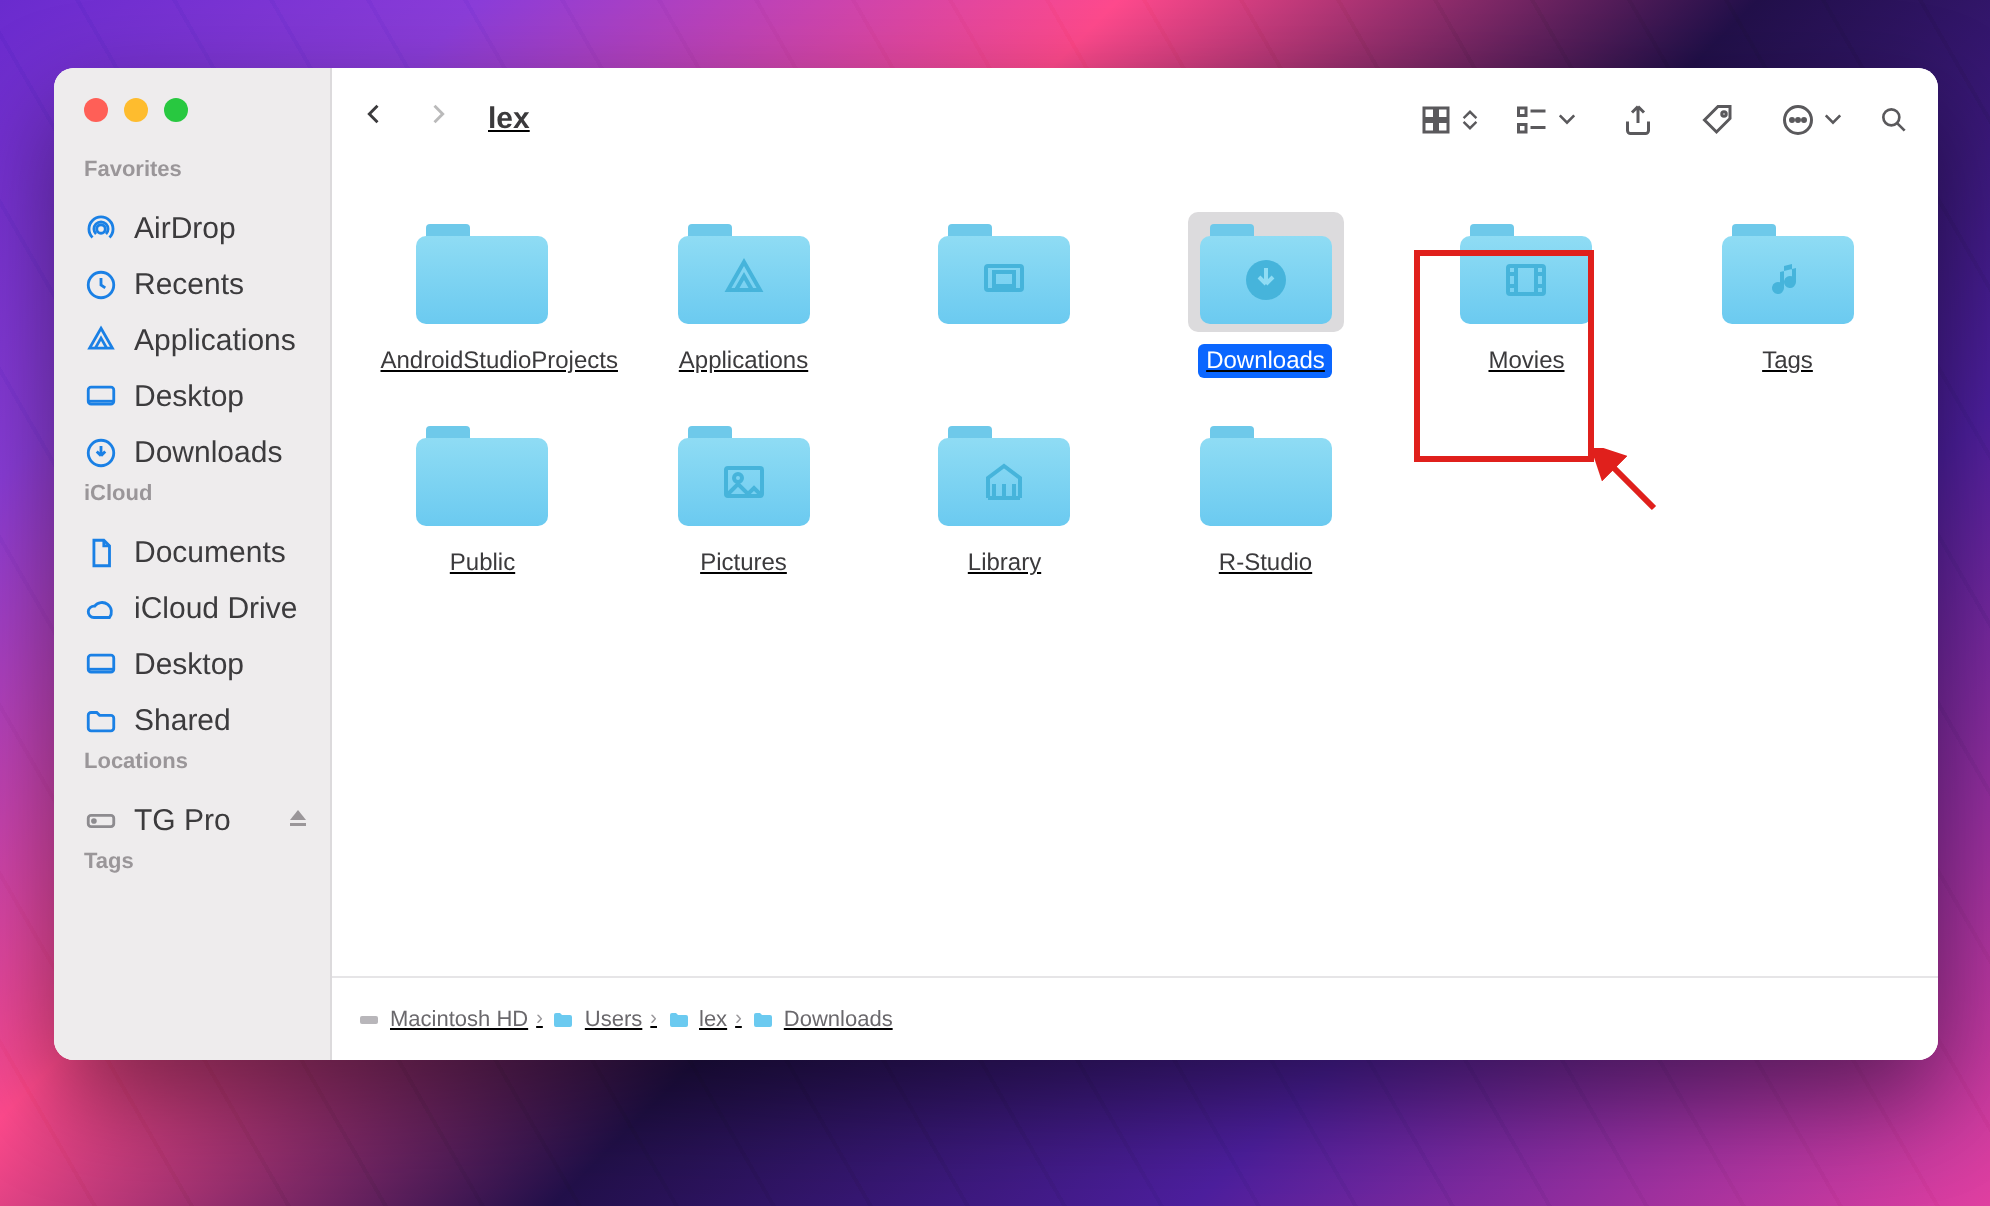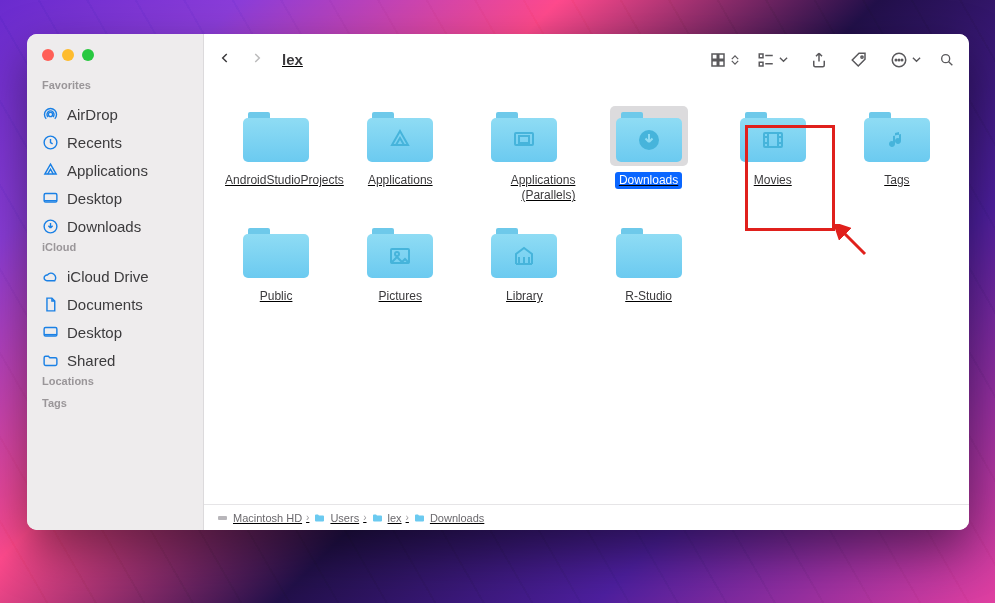--- a/index.html
+++ b/index.html
@@ -15,21 +15,21 @@
     left: 27px; top: 34px;
     width: 942px; height: 496px;
     background: #ffffff;
     border-radius: 10px;
     box-shadow: 0 20px 50px rgba(0,0,0,0.45);
     display: flex;
     overflow: hidden;
   }
   
   .sidebar {
-    width: 177px;
+    width: 139px;
     background: #eeeced;
     border-right: 1px solid #dcdadc;
     display: flex;
     flex-direction: column;
     padding-top: 15px;
   }
   .traffic {
     display: flex; gap: 8px;
     padding: 0 0 12px 15px;
   }
@@ -91,40 +91,40 @@
     padding: 20px 14px 30px 14px;
     overflow:auto;
   }
   .grid {
     display:grid;
     grid-template-columns: repeat(6, 1fr);
     gap: 14px 8px;
   }
   .folder {
     display:flex; flex-direction:column; align-items:center;
-    text-align:right;
+    text-align:center;
     cursor:pointer;
   }
   .ficon { width:66px; height:52px; position:relative; }
   .ficon .tab { position:absolute; left:5px; top:2px; width:22px; height:8px; border-radius:2px 2px 0 0; background:#6ec9ea; }
   .ficon .body { position:absolute; left:0; top:8px; width:66px; height:44px; border-radius:5px; background:linear-gradient(#8fdcf4,#6bcaf0);}
   .ficon .glyph{ position:absolute; left:0; top:8px; width:66px; height:44px; display:flex; align-items:center; justify-content:center; color:#46b4db; }
   .ficon .glyph svg{ width:24px; height:24px; }
   .flabel { font-size:12px; color:#3b3a3c; margin-top:6px; max-width:110px; line-height:1.25; padding:1px 4px; border-radius:3px;}
   .folder.selected .ficon-wrap { background:#dcdbdd; border-radius:5px; padding:4px 6px;}
   .folder .ficon-wrap { padding:4px 6px; }
   .folder.selected .flabel { background:#0a66ff; color:#fff; }
   .redbox{ position:absolute; border:3px solid #e0201c; pointer-events:none; }
   #rb-dl { left: 541px; top: 91px; width: 90px; height: 106px; }
   .red-arrow{
     position:absolute; left:631px; top:190px; width:32px; height:32px;
   }
   
   .pathbar{
-    height:26px; border-top:1px solid #e6e5e7;
+    height:42px; border-top:1px solid #e6e5e7;
     display:flex; align-items:center; gap:4px;
     padding:0 12px;
     font-size:11px; color:#6a686c;
   }
   .crumb{ display:flex; align-items:center; gap:4px; cursor:pointer;}
   .crumb svg{ width:13px; height:12px; }
   .csep{ color:#9a989b; font-size:10px; }
   
   .bgstripes{ position:absolute; inset:0; background:
     repeating-linear-gradient(60deg, rgba(255,255,255,0) 0 40px, rgba(0,0,0,0.05) 40px 42px);
@@ -190,53 +190,66 @@
             <path d="M12 7v7m0 0l-3-3m3 3l3-3"></path>
           </svg>
         </span>
       <span>Downloads</span>
     </div>
 
     <div class="section-label">iCloud</div>
     <div class="side-item">
       <span class="ic">
           <svg viewBox="0 0 24 24" fill="none" stroke="currentColor" stroke-width="2">
-            <path d="M7 18a4 4 0 1 1 .5-7.97A5 5 0 1 1 18 18H7z"></path>
-          </svg>
-        </span>
-      <span>iCloud Drive</span>
-    </div>
-    <div class="side-item">
-      <span class="ic">
-          <svg viewBox="0 0 24 24" fill="none" stroke="currentColor" stroke-width="2">
             <path d="M7 3h7l4 4v14H7z"></path>
             <path d="M14 3v4h4"></path>
           </svg>
         </span>
       <span>Documents</span>
     </div>
     <div class="side-item">
       <span class="ic">
           <svg viewBox="0 0 24 24" fill="none" stroke="currentColor" stroke-width="2">
+            <path d="M7 18a4 4 0 1 1 .5-7.97A5 5 0 1 1 18 18H7z"></path>
+          </svg>
+        </span>
+      <span>iCloud Drive</span>
+    </div>
+    <div class="side-item">
+      <span class="ic">
+          <svg viewBox="0 0 24 24" fill="none" stroke="currentColor" stroke-width="2">
             <rect x="3" y="5" width="18" height="12" rx="2"></rect>
             <path d="M3 15h18"></path>
           </svg>
         </span>
       <span>Desktop</span>
     </div>
     <div class="side-item">
       <span class="ic">
           <svg viewBox="0 0 24 24" fill="none" stroke="currentColor" stroke-width="2">
             <path d="M3 8a2 2 0 0 1 2-2h4l2 2h8a2 2 0 0 1 2 2v7a2 2 0 0 1-2 2H5a2 2 0 0 1-2-2V8z"></path>
           </svg>
         </span>
       <span>Shared</span>
     </div>
 
     <div class="section-label">Locations</div>
+    <div class="side-item">
+      <span class="ic" style="color:#8d8b8f">
+          <svg viewBox="0 0 24 24" fill="none" stroke="currentColor" stroke-width="2">
+            <rect x="3" y="8" width="18" height="8" rx="2"></rect>
+            <circle cx="7" cy="12" r="1" fill="currentColor"></circle>
+          </svg>
+        </span>
+      <span>TG Pro</span>
+      <span class="eject"><svg width="12" height="12" viewBox="0 0 24 24" fill="currentColor">
+            <path d="M12 4l8 10H4z"></path>
+            <rect x="4" y="17" width="16" height="3"></rect>
+          </svg></span>
+    </div>
 
     <div class="section-label">Tags</div>
   </div>
 
   <div class="main">
     <div class="toolbar">
       <div class="nav-arrows">
         <span class="back"><svg viewBox="0 0 24 24" fill="none" stroke="#3c3b3d" stroke-width="2.5">
               <path d="M15 5l-7 7 7 7"></path>
             </svg></span>
@@ -345,21 +358,20 @@
       <div class="tab"></div>
                 <div class="body"></div>
       <div class="glyph">
                   <svg viewBox="0 0 24 24" fill="none" stroke="currentColor" stroke-width="2">
                     <rect x="3" y="5" width="18" height="12" rx="1"></rect>
                     <rect x="7" y="8" width="10" height="7"></rect>
                   </svg>
                 </div>
     </div>
             </div>
-    <div class="flabel">Applications (Parallels)</div>
   </div>
           <div class="folder selected">
     <div class="ficon-wrap">
               <div class="ficon">
       <div class="tab"></div>
                 <div class="body"></div>
       <div class="glyph">
                   <svg viewBox="0 0 24 24" fill="currentColor">
                     <circle cx="12" cy="12" r="10" fill="currentColor"></circle>
                     <path d="M12 6v8m0 0l-3.5-3.5M12 14l3.5-3.5" stroke="#8fdcf4" stroke-width="2" fill="none"></path>

